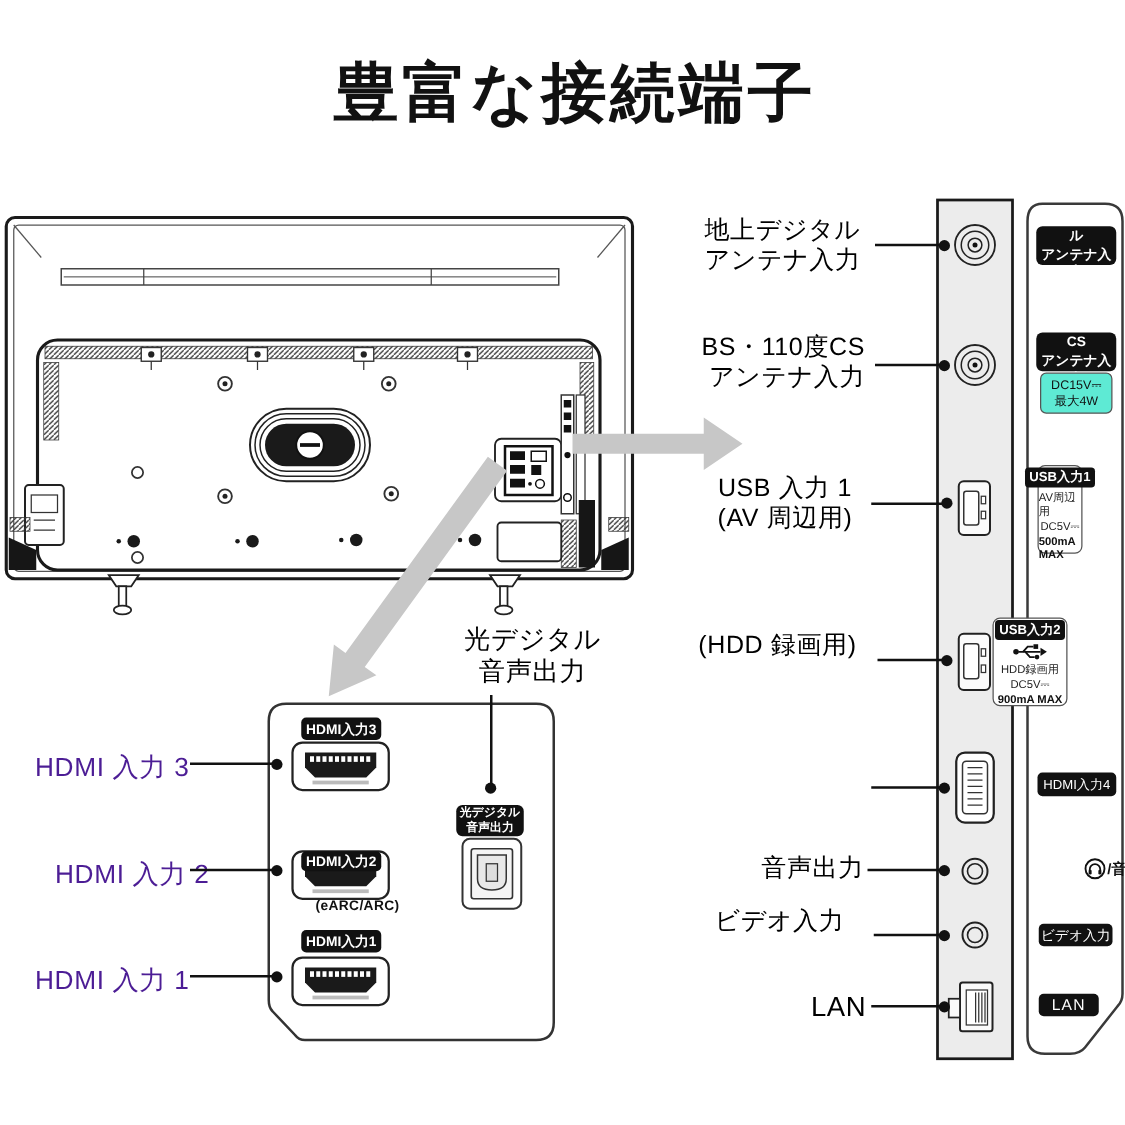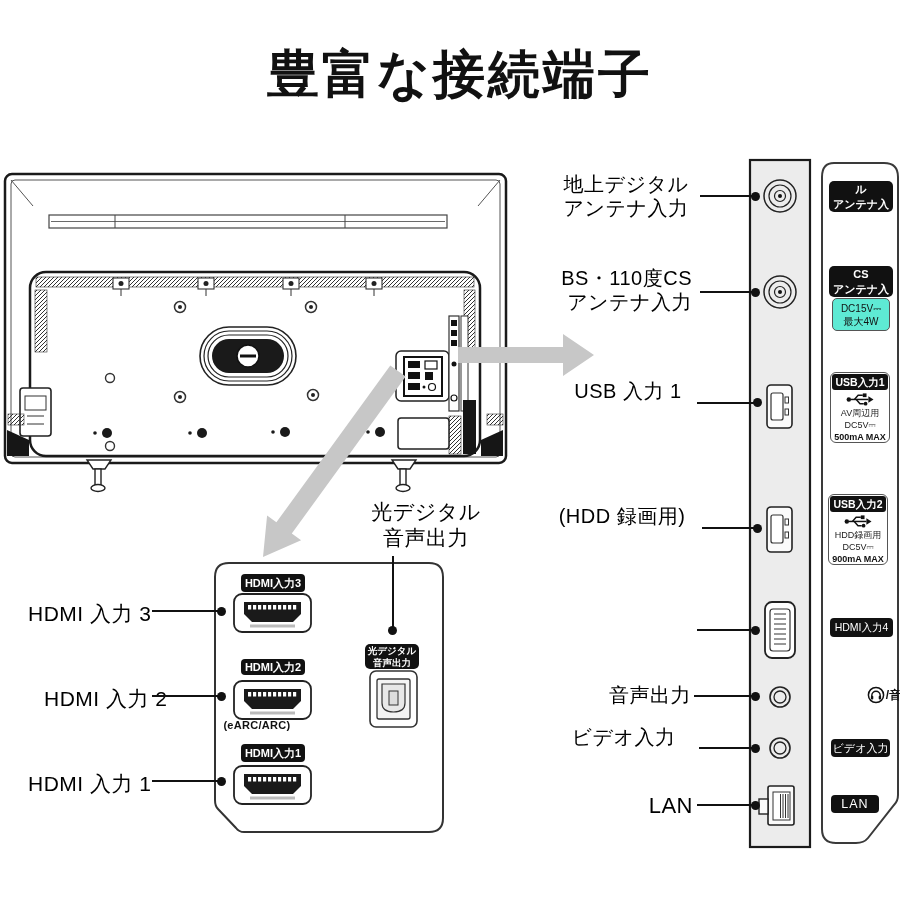--- a/index.html
+++ b/index.html
@@ -2,21 +2,21 @@
 <html><head>
 <meta charset="utf-8">
 <style>
   html,body{margin:0;padding:0;background:#fff;}
   #page{position:relative;width:900px;height:900px;background:#fff;overflow:hidden;
         font-family:"Liberation Sans","DejaVu Sans",sans-serif;color:#111;}
   .abs{position:absolute;}
   .title{left:0;right:0;top:40px;text-align:center;font-size:52px;font-weight:bold;
          letter-spacing:3px;color:#111;padding-left:20px;}
   .lbl{font-size:20px;line-height:1.22;letter-spacing:0.5px;color:#000;}
-  .lbl-l{font-size:21px;letter-spacing:0.5px;color:#000000;white-space:nowrap;}
+  .lbl-l{font-size:21px;letter-spacing:0.5px;color:#4c1d95;white-space:nowrap;}
   .hline{height:2px;background:#111;}
   .vline{width:2px;background:#111;}
   .dot{width:9px;height:9px;border-radius:50%;background:#111;}
   .badge2{background:#111;color:#fff;border-radius:5px;font-size:11px;font-weight:bold;
           line-height:1.32;display:flex;flex-direction:column;align-items:center;
           justify-content:center;text-align:center;}
   .badge1{background:#111;color:#fff;border-radius:4px;font-weight:normal;
           display:flex;align-items:center;justify-content:center;text-align:right;}
   .specbox{border:1.5px solid #555;border-radius:5px;background:#5eead4;display:flex;
            flex-direction:column;align-items:center;justify-content:center;
@@ -224,22 +224,22 @@
 
     <g transform="translate(158,111)">
       <rect width="47" height="56" rx="6" fill="#fff" stroke="#333" stroke-width="1.6"></rect>
       <rect x="7" y="8" width="33" height="40" rx="2" fill="#f4f4f4" stroke="#333" stroke-width="1.3"></rect>
       <path d="M12,13 h23 v19 q0,9 -11.5,9 q-11.5,0 -11.5,-9 Z" fill="#e8e8e8" stroke="#333" stroke-width="1.2"></path>
       <rect x="19" y="20" width="9" height="14" fill="#ddd" stroke="#333" stroke-width="1"></rect>
     </g>
   </svg>
 
   <div class="abs pbadge" style="left:241px;top:574px;width:64px;height:18px;">HDMI入力3</div>
-  <div class="abs pbadge" style="left:241px;top:659px;width:64px;height:16px;">HDMI入力2</div>
-  <div class="abs earc" style="left:216px;top:719px;width:82px;">(eARC/ARC)</div>
+  <div class="abs pbadge" style="left:241px;top:681px;width:64px;height:16px;">HDMI入力2</div>
+  <div class="abs earc" style="left:245px;top:719px;width:82px;">(eARC/ARC)</div>
   <div class="abs pbadge" style="left:241px;top:744px;width:64px;height:18px;">HDMI入力1</div>
   <div class="abs badge2" style="left:365px;top:644px;width:54px;height:25px;font-size:9.5px;line-height:1.25;">
     <div>光デジタル</div>
     <div>音声出力</div>
   </div>
 
   <svg class="abs" style="left:746px;top:156px;" width="70" height="695" viewBox="0 0 70 695">
     <rect x="4" y="4" width="60" height="687" fill="#ececec" stroke="#1a1a1a" stroke-width="2.2"></rect>
 
     <g fill="none" stroke="#222">
@@ -317,37 +317,37 @@
 
   <div class="abs badge2" style="left:829px;top:266px;width:64px;height:31px;">
     <div>BS・110度CS</div>
     <div>アンテナ入力</div>
   </div>
   <div class="abs specbox" style="left:832px;top:298px;width:58px;height:33px;font-size:10px;line-height:1.3;">
     <div>DC15V⎓</div>
     <div>最大4W</div>
   </div>
 
-  <div class="abs usbbox" style="left:830px;top:372px;width:60px;height:71px;">
+  <div class="abs usbbox" style="left:830px;top:372px;width:36px;height:71px;">
     <div class="sbadge">USB入力1</div>
     <svg width="30" height="16" viewBox="0 0 30 16" style="margin-top:2px;">
       <circle cx="3" cy="8" r="2.4" fill="#111"></circle>
       <line x1="5" y1="8" x2="24" y2="8" stroke="#111" stroke-width="1.6"></line>
       <polygon points="24,4.5 29.5,8 24,11.5" fill="#111"></polygon>
       <polyline points="9,8 13,3.5 18,3.5" fill="none" stroke="#111" stroke-width="1.6"></polyline>
       <rect x="18" y="1.5" width="4" height="4" fill="#111"></rect>
       <polyline points="11,8 15,12.5 19,12.5" fill="none" stroke="#111" stroke-width="1.6"></polyline>
       <circle cx="21" cy="12.5" r="2" fill="#111"></circle>
     </svg>
     <div class="spec-small">AV周辺用</div>
     <div class="spec-small">DC5V⎓</div>
     <div class="spec-max">500mA MAX</div>
   </div>
 
-  <div class="abs usbbox" style="left:828px;top:494px;width:60px;height:71px;">
+  <div class="abs usbbox" style="left:794px;top:494px;width:60px;height:71px;">
     <div class="sbadge">USB入力2</div>
     <svg width="30" height="16" viewBox="0 0 30 16" style="margin-top:2px;">
       <circle cx="3" cy="8" r="2.4" fill="#111"></circle>
       <line x1="5" y1="8" x2="24" y2="8" stroke="#111" stroke-width="1.6"></line>
       <polygon points="24,4.5 29.5,8 24,11.5" fill="#111"></polygon>
       <polyline points="9,8 13,3.5 18,3.5" fill="none" stroke="#111" stroke-width="1.6"></polyline>
       <rect x="18" y="1.5" width="4" height="4" fill="#111"></rect>
       <polyline points="11,8 15,12.5 19,12.5" fill="none" stroke="#111" stroke-width="1.6"></polyline>
       <circle cx="21" cy="12.5" r="2" fill="#111"></circle>
     </svg>
@@ -375,20 +375,21 @@
   <div class="abs lbl" style="left:556px;top:172px;width:140px;text-align:center;">
     <div>地上デジタル</div>
     <div>アンテナ入力</div>
   </div>
   <div class="abs lbl" style="left:540px;top:266px;width:152px;text-align:right;">
     <div>BS・110度CS</div>
     <div>アンテナ入力</div>
   </div>
   <div class="abs lbl" style="left:558px;top:379px;width:140px;text-align:center;">
     <div>USB 入力 1</div>
+    <div>(AV 周辺用)</div>
   </div>
   <div class="abs lbl" style="left:546px;top:504px;width:152px;text-align:center;">
     <div>(HDD 録画用)</div>
   </div>
   <div class="abs lbl" style="left:558px;top:683px;width:133px;text-align:right;">音声出力</div>
   <div class="abs lbl" style="left:550px;top:725px;width:147px;text-align:center;">
     <div>ビデオ入力</div>
   </div>
   <div class="abs lbl" style="left:558px;top:793px;width:135px;text-align:right;font-size:22px;">LAN</div>
 

